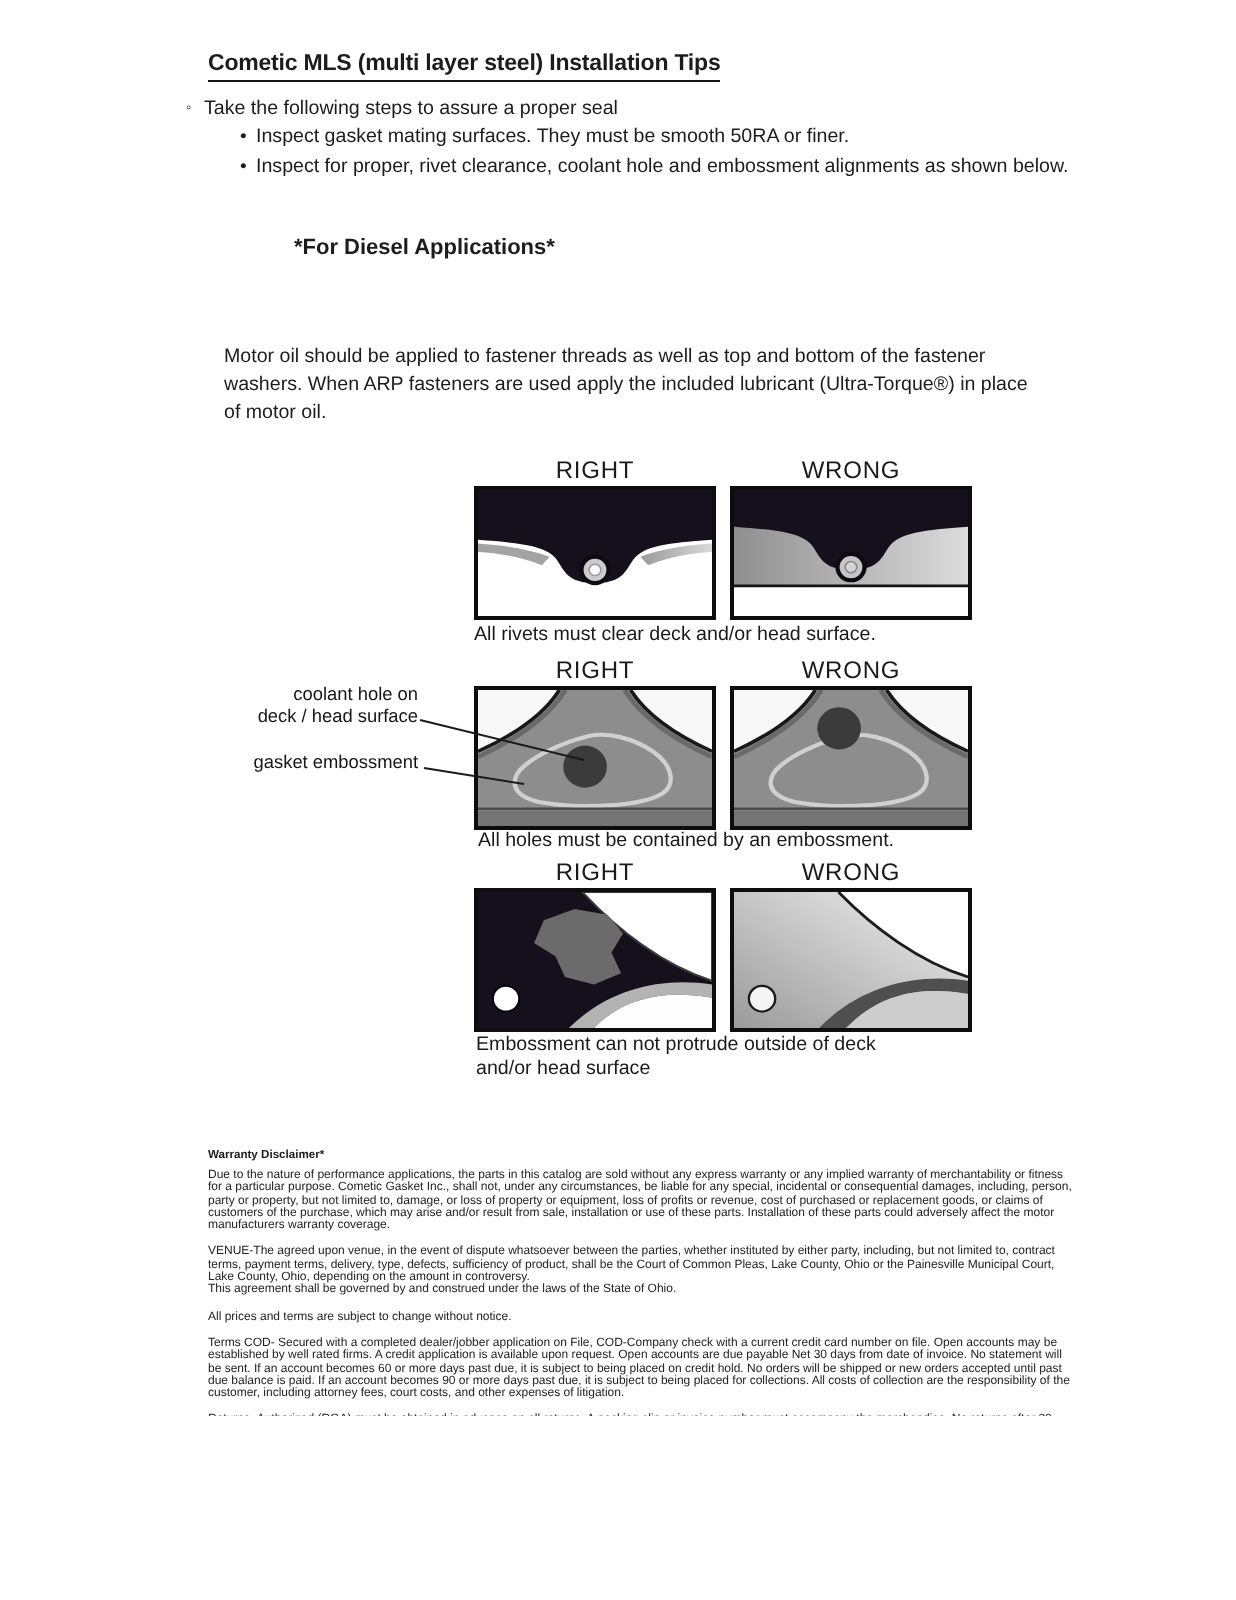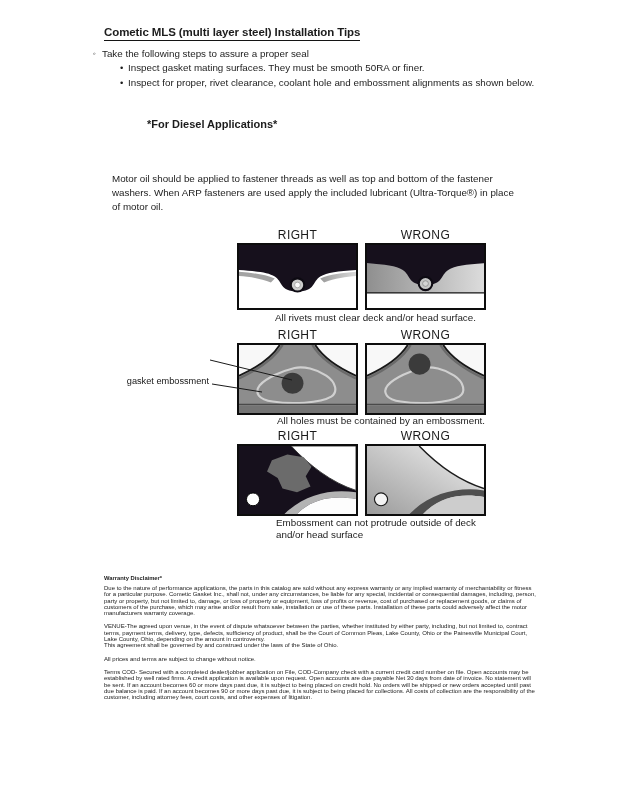--- a/index.html
+++ b/index.html
@@ -21,21 +21,21 @@
   .p2{top:164px;width:396px;}
   .p3{top:206px;width:420px;}
 
   .dgrow{position:absolute;left:237px;display:flex;gap:7px;}
   .row1{top:228px;} .row2{top:328px;} .row3{top:429px;}
   .dgcell{width:121px;}
   .dglabel{text-align:center;font-size:12px;letter-spacing:0.4px;margin-bottom:1px;color:#1a1a1a;}
   .dgbox{border:2px solid #0d0d0d;width:121px;box-sizing:border-box;background:#fff;}
   .dgbox svg{display:block;}
 
-  .caption{position:absolute;font-size:9.8px;line-height:11.5px;color:#1a1a1a;margin-left:38px;}
+  .caption{position:absolute;font-size:9.8px;line-height:11.5px;color:#1a1a1a;}
   .cap1{left:237px;top:312px;white-space:nowrap;}
   .cap2{left:239px;top:415px;white-space:nowrap;}
   .cap3{left:238px;top:517px;width:218px;}
 
   .sidelabel{position:absolute;left:100px;width:109px;text-align:right;
              font-size:9.2px;line-height:10.8px;color:#161616;}
   .sl1{top:342px;} .sl2{top:376px;}
   .connector{position:absolute;left:115px;top:340px;}
 
   .wheading{position:absolute;left:104px;top:575px;font-size:5.8px;font-weight:bold;}
@@ -137,20 +137,24 @@
           <path d="M56,24 C44,27 28,34 21,42 C15,50 20,57 34,59 C52,62 82,61 93,54 C100,49 98,39 88,32 C78,25 65,22 56,24 Z" stroke="#d0d0d0" stroke-width="2.2" fill="none"></path>
           <circle cx="53" cy="20" r="11" fill="#3b3b3b"></circle>
           <line x1="0" y1="62" x2="118" y2="62" stroke="#4a4a4a" stroke-width="1.2"></line>
           <rect x="0" y="63" width="118" height="8" fill="#747474"></rect>
         </svg>
       </div>
     </div>
   </div>
   <div class="caption cap2">All holes must be contained by an embossment.</div>
 
+  <div class="sidelabel sl1">
+    <div>coolant hole on</div>
+    <div>deck / head surface</div>
+  </div>
   <div class="sidelabel sl2">gasket embossment</div>
   <svg class="connector" width="185" height="60">
     <line x1="95" y1="20" x2="177" y2="40" stroke="#1a1a1a" stroke-width="1"></line>
     <line x1="97" y1="44" x2="147" y2="52" stroke="#1a1a1a" stroke-width="1"></line>
   </svg>
 
   <div class="dgrow row3">
     <div class="dgcell">
       <div class="dglabel">RIGHT</div>
       <div class="dgbox">

